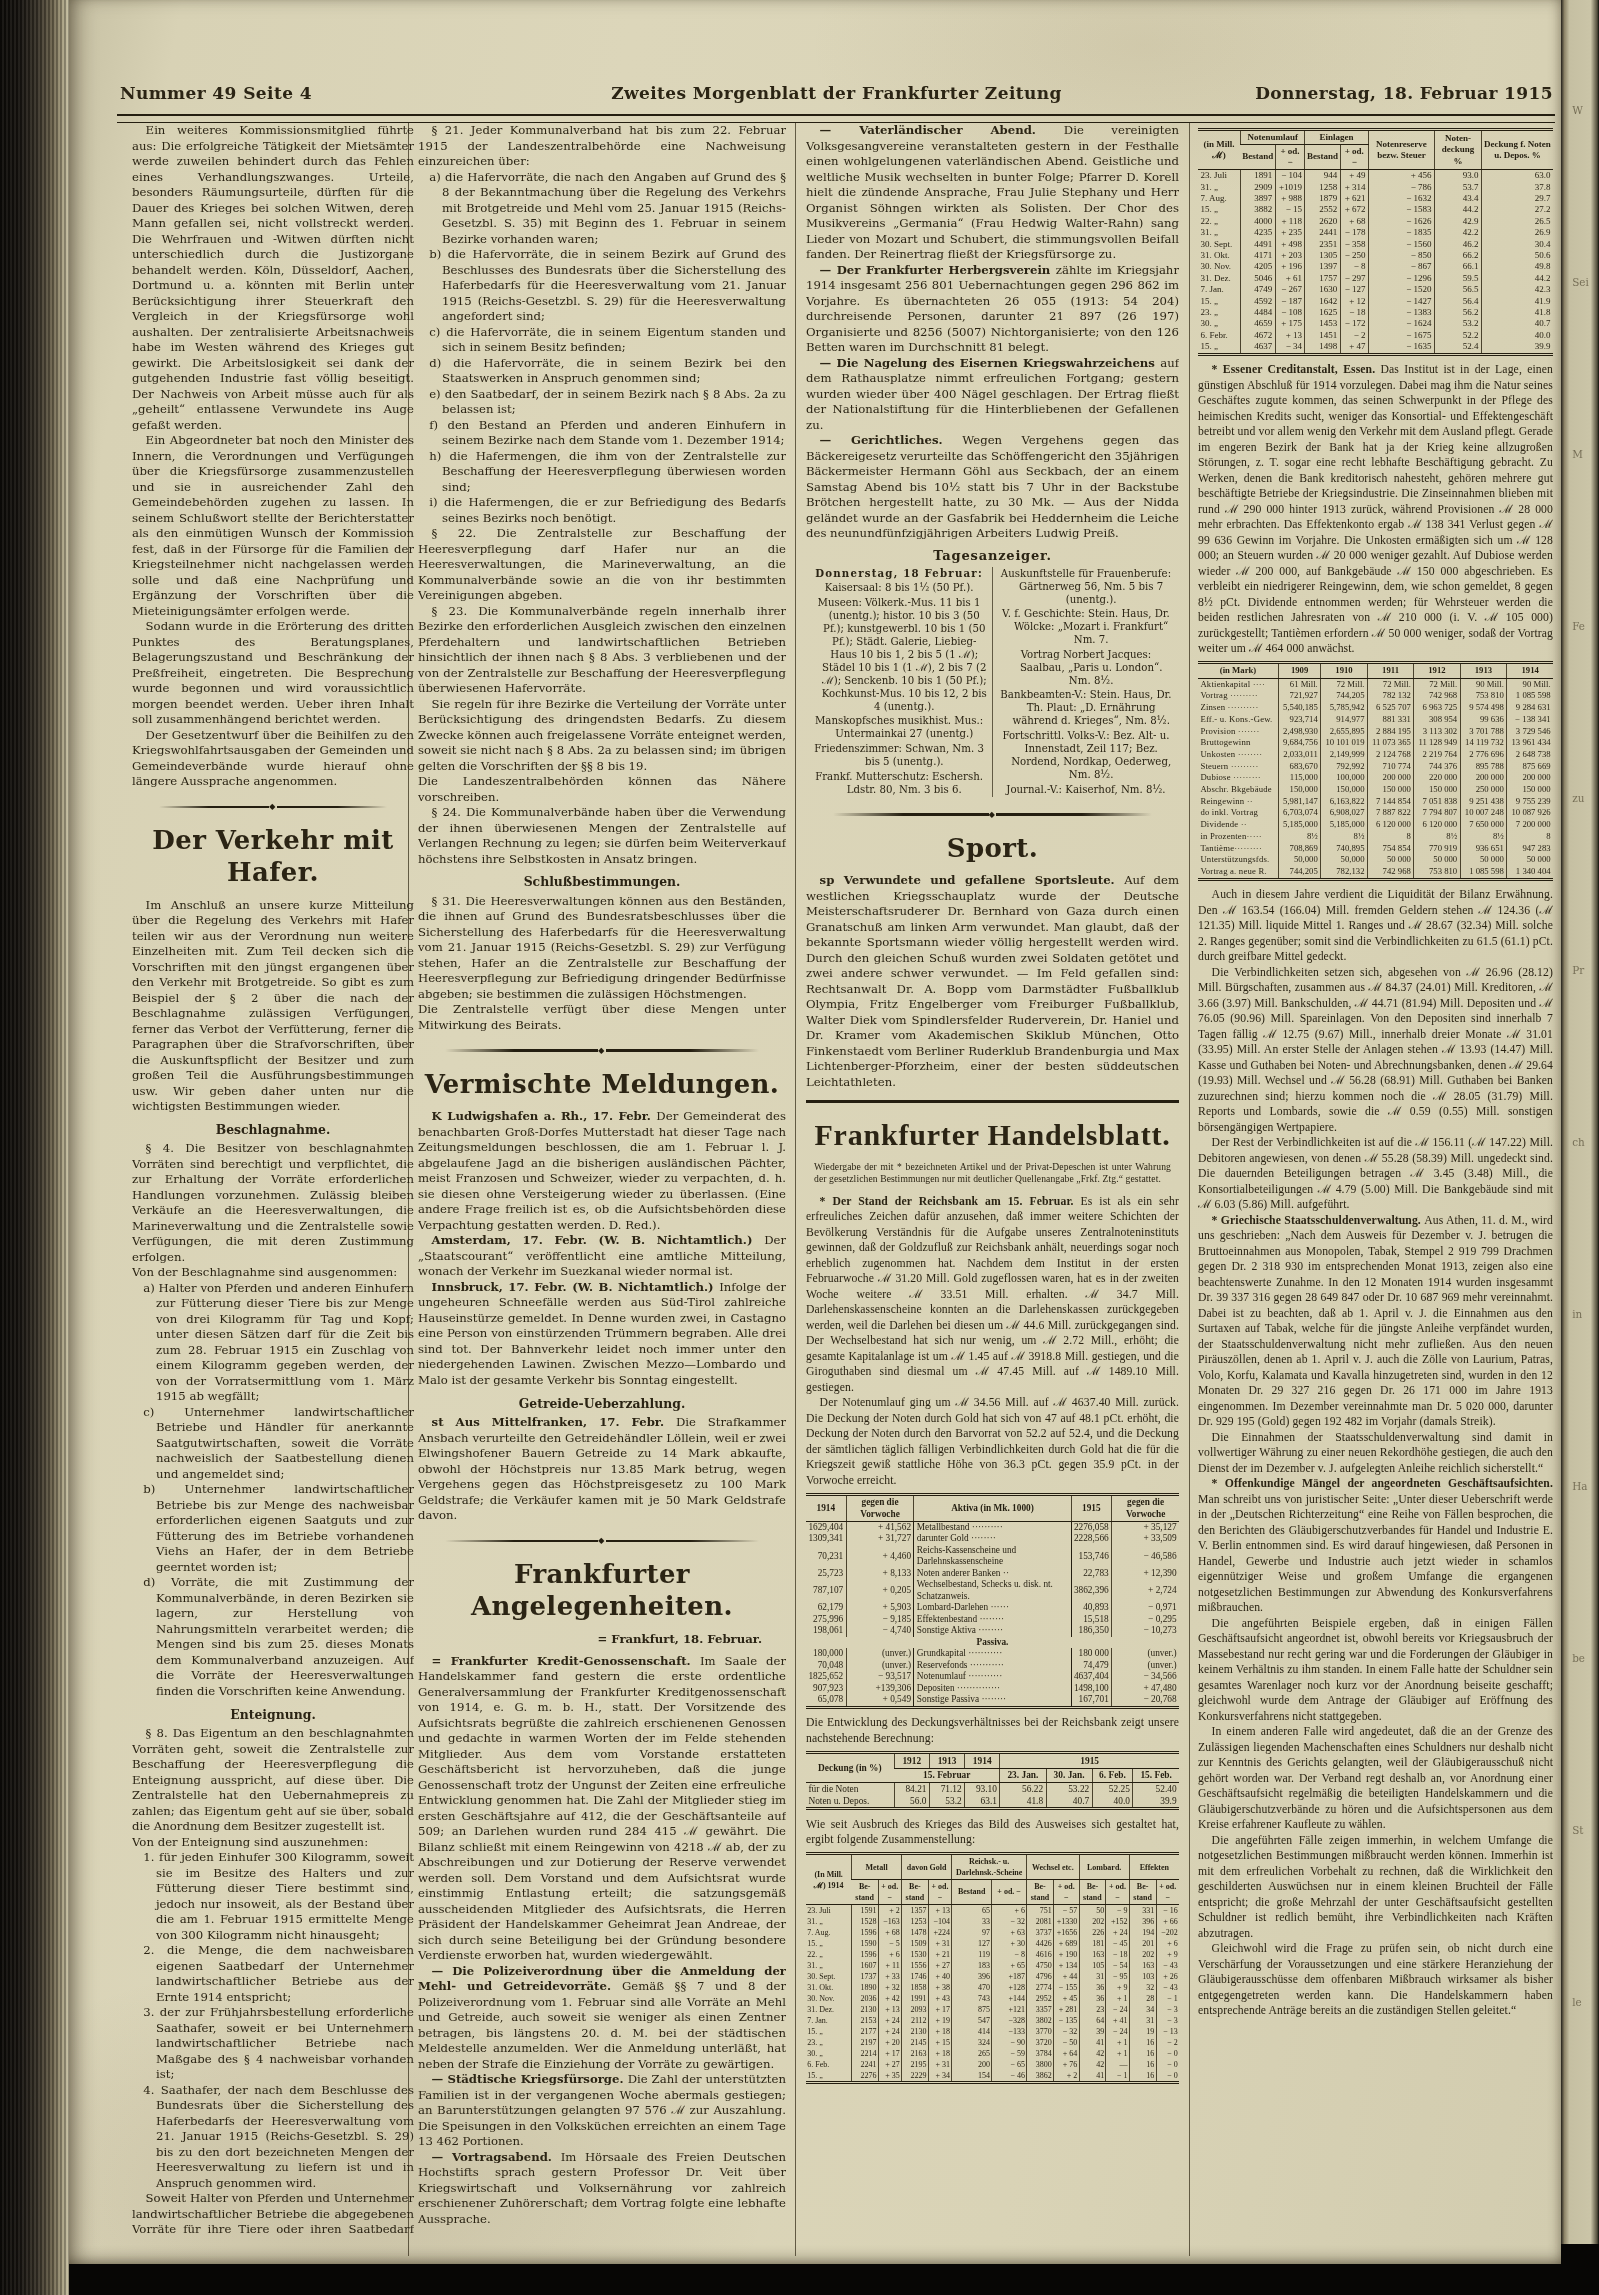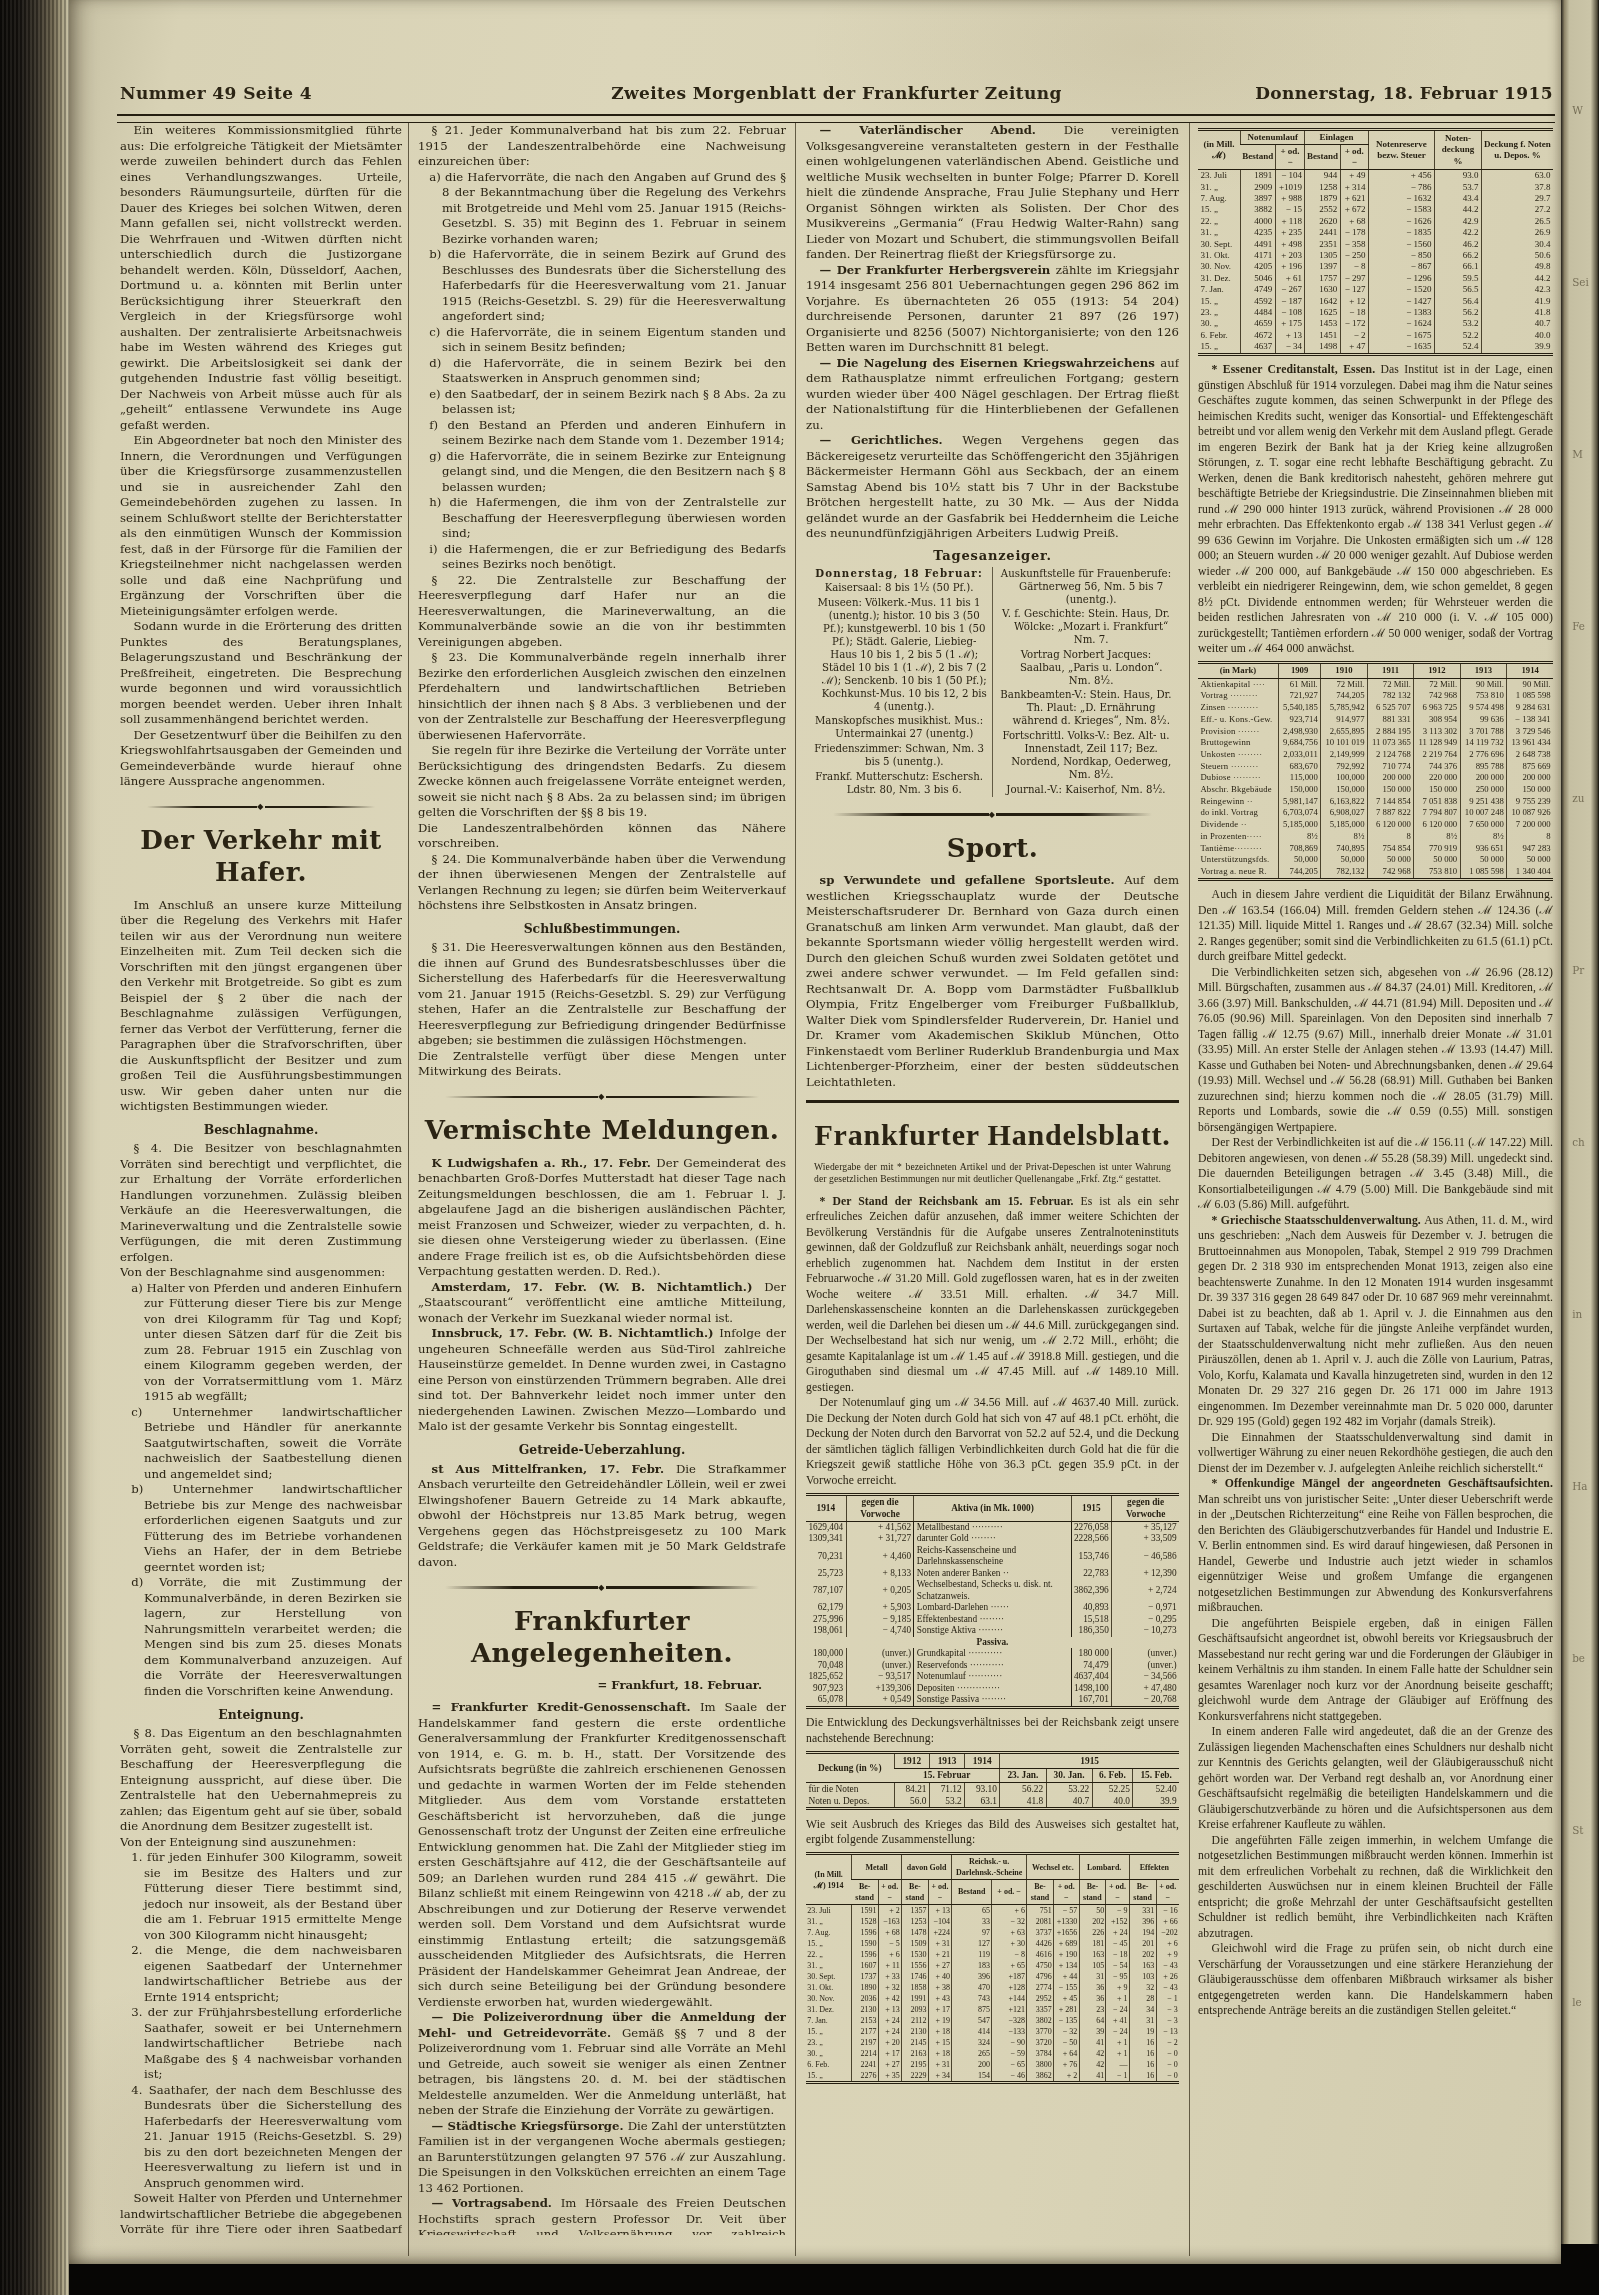--- a/index.html
+++ b/index.html
@@ -28,21 +28,21 @@
   .mh-left{left:0;}
   .mh-center{left:50%;transform:translateX(-50%);}
   .mh-right{right:0;}
   .headrule{position:absolute;left:48px;right:6.4px;top:114px;height:5.6px;
     border-top:2.4px solid #241e10;border-bottom:0.8px solid #241e10;}
   
   .vdiv{position:absolute;top:123px;bottom:8px;width:0.8px;background:rgba(58,50,30,.75);}
   
   .col{position:absolute;top:123px;height:2112px;overflow:hidden;
        font-size:11.7px;line-height:15.5px;text-align:justify;}
-  .col1{left:51px;width:282px;}
+  .col1{left:63px;width:282px;}
   .col2{left:349px;width:368px;}
   .col3{left:737px;width:373px;}
   .col4{left:1129px;width:355px;}
   .atext{font-family:"Liberation Serif",serif;letter-spacing:0.1px;}
   p{margin:0;text-indent:13.6px;}
   p.noind{text-indent:0;}
   p.hang{padding-left:24px;text-indent:-12.8px;}
   b.lead{font-weight:bold;}
   p.subhead{text-align:center;font-weight:bold;text-indent:0;margin:7.2px 0 4px;font-size:12.4px;}
   p.subhead-lg{text-align:center;font-weight:bold;text-indent:0;margin:6.4px 0 3.2px;font-size:13px;letter-spacing:0.8px;}
@@ -131,21 +131,20 @@
       </div>
 
     <div class="col col2">
         <p>§ 21. Jeder Kommunalverband hat bis zum 22. Februar 1915 der Landeszentralbehörde eine Nachweisung einzureichen über:</p>
         <p class="hang">a) die Hafervorräte, die nach den Angaben auf Grund des § 8 der Bekanntmachung über die Regelung des Verkehrs mit Brotgetreide und Mehl vom 25. Januar 1915 (Reichs-Gesetzbl. S. 35) mit Beginn des 1. Februar in seinem Bezirke vorhanden waren;</p>
         <p class="hang">b) die Hafervorräte, die in seinem Bezirk auf Grund des Beschlusses des Bundesrats über die Sicherstellung des Haferbedarfs für die Heeresverwaltung vom 21. Januar 1915 (Reichs-Gesetzbl. S. 29) für die Heeresverwaltung angefordert sind;</p>
         <p class="hang">c) die Hafervorräte, die in seinem Eigentum standen und sich in seinem Besitz befinden;</p>
         <p class="hang">d) die Hafervorräte, die in seinem Bezirk bei den Staatswerken in Anspruch genommen sind;</p>
         <p class="hang">e) den Saatbedarf, der in seinem Bezirk nach § 8 Abs. 2a zu belassen ist;</p>
         <p class="hang">f) den Bestand an Pferden und anderen Einhufern in seinem Bezirke nach dem Stande vom 1. Dezember 1914;</p>
-        <p class="hang">g) die Hafervorräte, die in seinem Bezirke zur Enteignung gelangt sind, und die Mengen, die den Besitzern nach § 8 belassen wurden;</p>
         <p class="hang">h) die Hafermengen, die ihm von der Zentralstelle zur Beschaffung der Heeresverpflegung überwiesen worden sind;</p>
         <p class="hang">i) die Hafermengen, die er zur Befriedigung des Bedarfs seines Bezirks noch benötigt.</p>
         <p>§ 22. Die Zentralstelle zur Beschaffung der Heeresverpflegung darf Hafer nur an die Heeresverwaltungen, die Marineverwaltung, an die Kommunalverbände sowie an die von ihr bestimmten Vereinigungen abgeben.</p>
         <p>§ 23. Die Kommunalverbände regeln innerhalb ihrer Bezirke den erforderlichen Ausgleich zwischen den einzelnen Pferdehaltern und landwirtschaftlichen Betrieben hinsichtlich der ihnen nach § 8 Abs. 3 verbliebenen und der von der Zentralstelle zur Beschaffung der Heeresverpflegung überwiesenen Hafervorräte.</p>
         <p>Sie regeln für ihre Bezirke die Verteilung der Vorräte unter Berücksichtigung des dringendsten Bedarfs. Zu diesem Zwecke können auch freigelassene Vorräte enteignet werden, soweit sie nicht nach § 8 Abs. 2a zu belassen sind; im übrigen gelten die Vorschriften der §§ 8 bis 19.</p>
         <p class="noind">Die Landeszentralbehörden können das Nähere vorschreiben.</p>
         <p>§ 24. Die Kommunalverbände haben über die Verwendung der ihnen überwiesenen Mengen der Zentralstelle auf Verlangen Rechnung zu legen; sie dürfen beim Weiterverkauf höchstens ihre Selbstkosten in Ansatz bringen.</p>
         <p class="subhead">Schlußbestimmungen.</p>
         <p>§ 31. Die Heeresverwaltungen können aus den Beständen, die ihnen auf Grund des Bundesratsbeschlusses über die Sicherstellung des Haferbedarfs für die Heeresverwaltung vom 21. Januar 1915 (Reichs-Gesetzbl. S. 29) zur Verfügung stehen, Hafer an die Zentralstelle zur Beschaffung der Heeresverpflegung zur Befriedigung dringender Bedürfnisse abgeben; sie bestimmen die zulässigen Höchstmengen.</p>
         <p class="noind">Die Zentralstelle verfügt über diese Mengen unter Mitwirkung des Beirats.</p>

